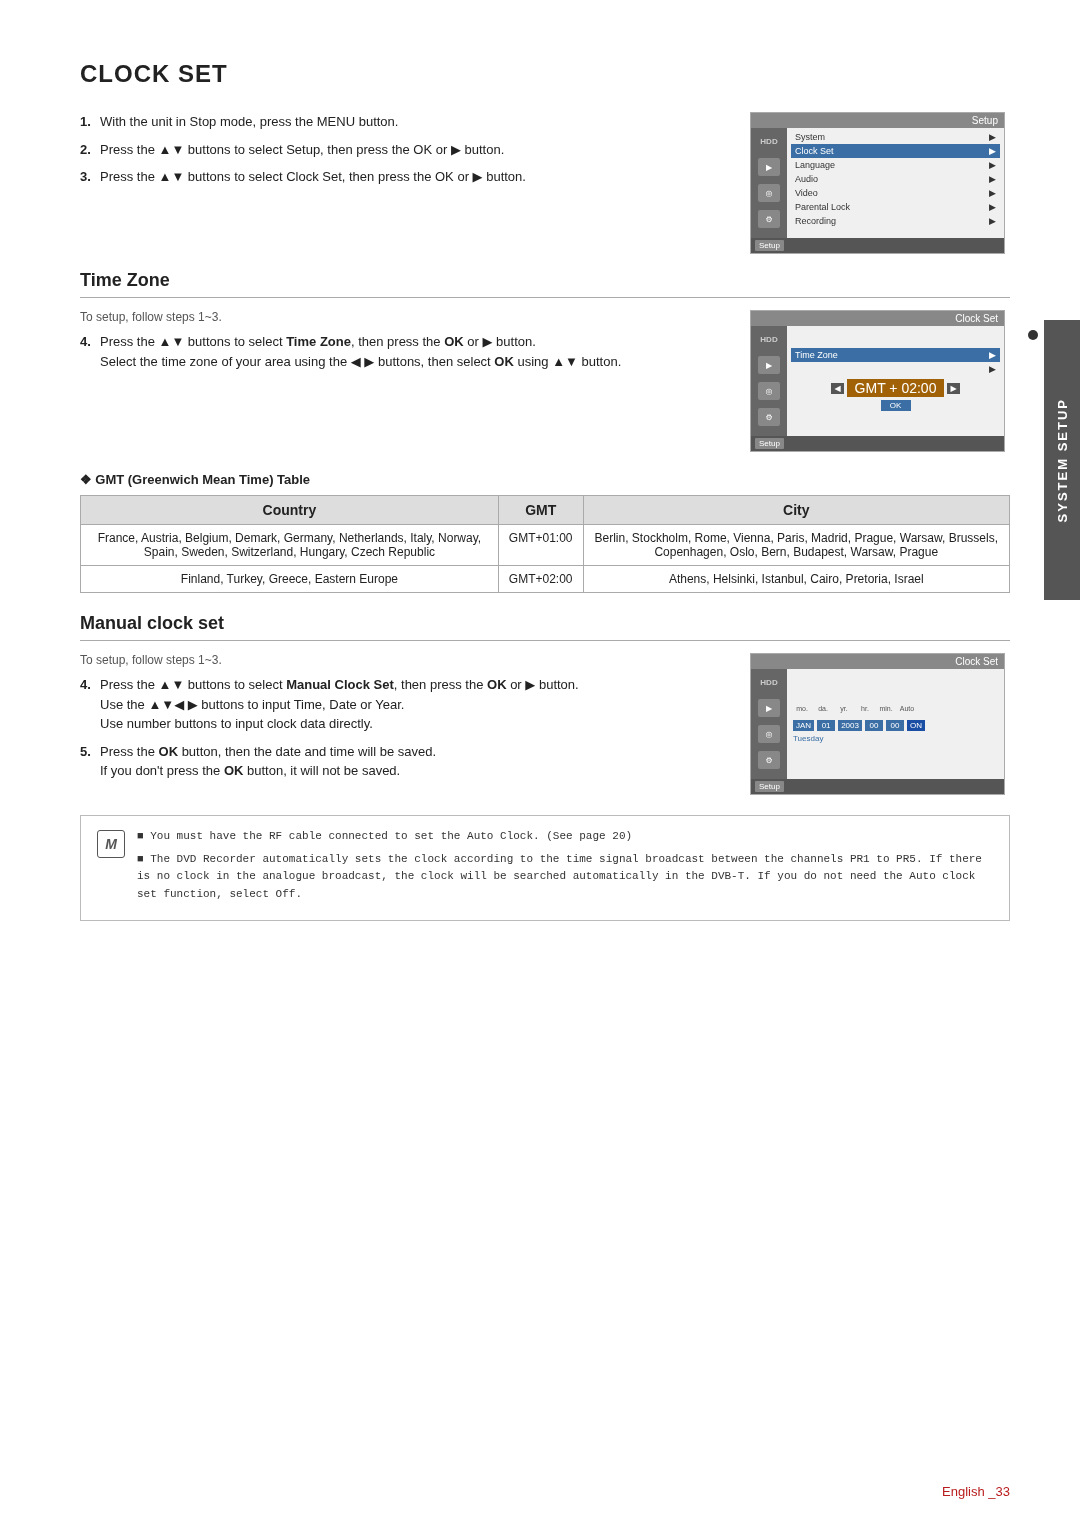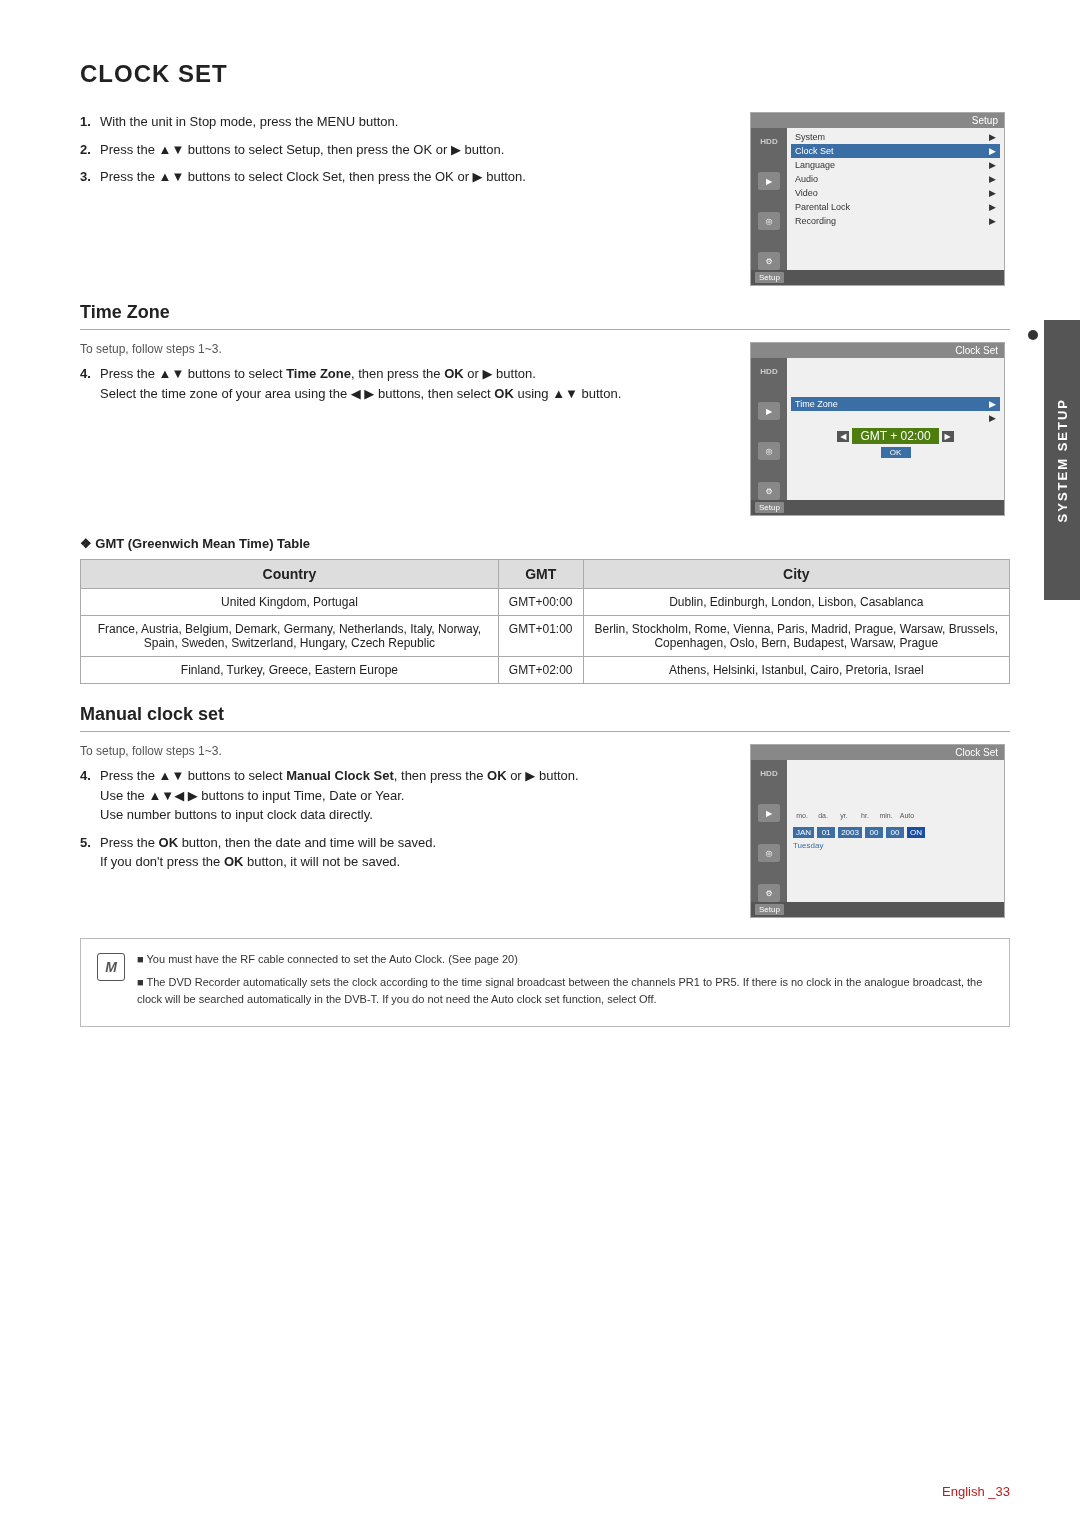--- a/index.html
+++ b/index.html
@@ -121,21 +121,21 @@
       display: flex;
       min-height: 110px;
     }
     .tv-screen .screen-sidebar {
       background: #666;
       width: 36px;
       display: flex;
       flex-direction: column;
       align-items: center;
       padding-top: 4px;
-      gap: 22px;
+      gap: 8px;
     }
     .tv-screen .screen-sidebar .icon-box {
       width: 22px;
       height: 18px;
       background: #888;
       border-radius: 2px;
       display: flex;
       align-items: center;
       justify-content: center;
       color: #fff;
@@ -233,21 +233,21 @@
       display: flex;
       align-items: center;
       justify-content: center;
       font-size: 14px;
       font-style: italic;
       color: #555;
       font-weight: bold;
       margin-top: 2px;
     }
     .note-content { flex: 1; }
-    .note-content p { margin-bottom: 5px; }
+    .note-content p { margin-bottom: 5px; font-family: Liberation Mono, monospace; }
     .note-content p::before { content: "■ "; }
 
     
     .page-footer {
       position: absolute;
       bottom: 40px;
       right: 70px;
       font-size: 13px;
       color: #b91c1c;
     }
@@ -288,23 +288,23 @@
       margin-top: 3px;
       justify-content: center;
     }
     .tz-arrow {
       background: #555;
       color: #fff;
       font-size: 8px;
       padding: 1px 3px;
     }
     .tz-value {
-      background: #4d7c0f;
-      color: #fff;
-      font-size: 12px;
+      background: #a16207;
+      color: #fff;
+      font-size: 14px;
       padding: 1px 8px;
       text-align: right;
     }
     .tz-ok-btn {
       background: #3a6ea5;
       color: #fff;
       font-size: 8px;
       padding: 1px 8px;
       text-align: center;
       margin: 3px auto;
@@ -437,25 +437,20 @@
     <div class="gmt-title">GMT (Greenwich Mean Time) Table</div>
     <table class="gmt-table">
       <thead>
         <tr>
           <th>Country</th>
           <th>GMT</th>
           <th>City</th>
         </tr>
       </thead>
       <tbody>
-        <tr>
-          <td>United Kingdom, Portugal</td>
-          <td>GMT+00:00</td>
-          <td>Dublin, Edinburgh, London, Lisbon, Casablanca</td>
-        </tr>
         <tr>
           <td>France, Austria, Belgium, Demark, Germany, Netherlands, Italy, Norway, Spain, Sweden, Switzerland, Hungary, Czech Republic</td>
           <td>GMT+01:00</td>
           <td>Berlin, Stockholm, Rome, Vienna, Paris, Madrid, Prague, Warsaw, Brussels, Copenhagen, Oslo, Bern, Budapest, Warsaw, Prague</td>
         </tr>
         <tr>
           <td>Finland, Turkey, Greece, Eastern Europe</td>
           <td>GMT+02:00</td>
           <td>Athens, Helsinki, Istanbul, Cairo, Pretoria, Israel</td>
         </tr>

